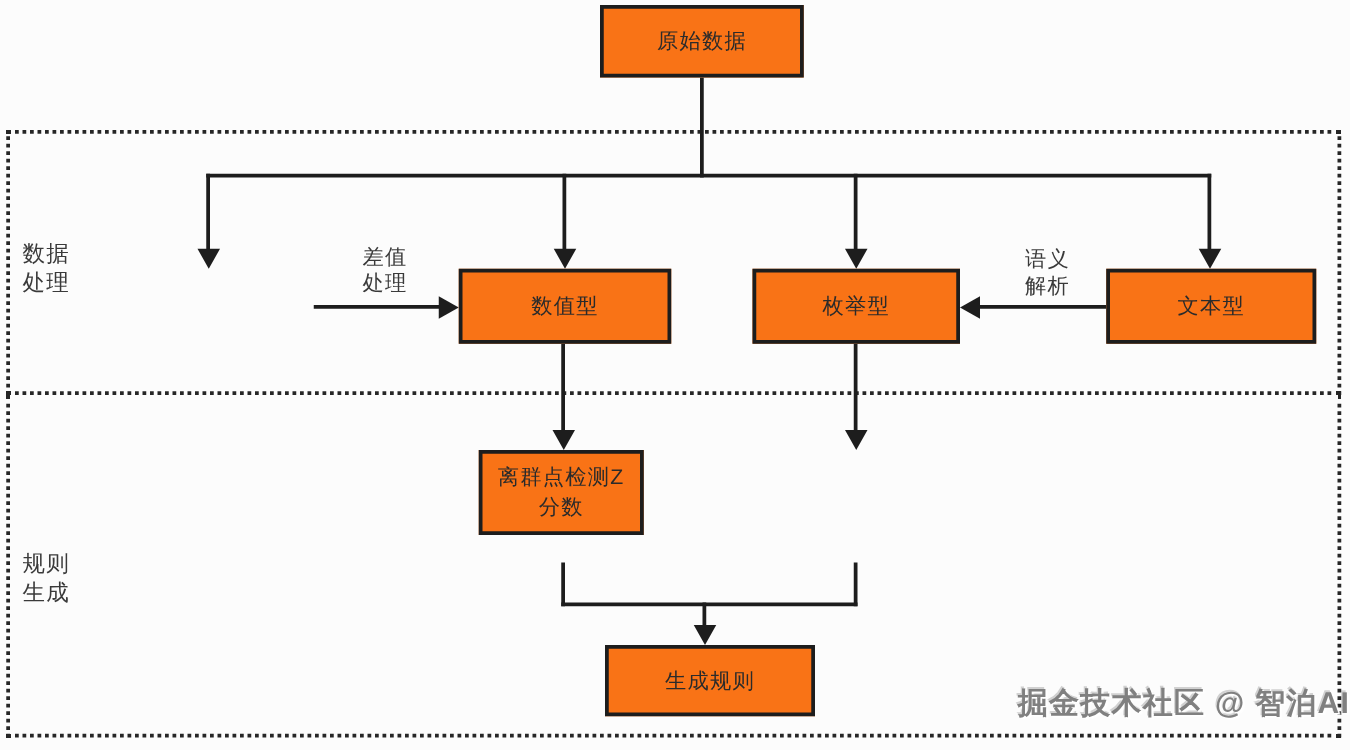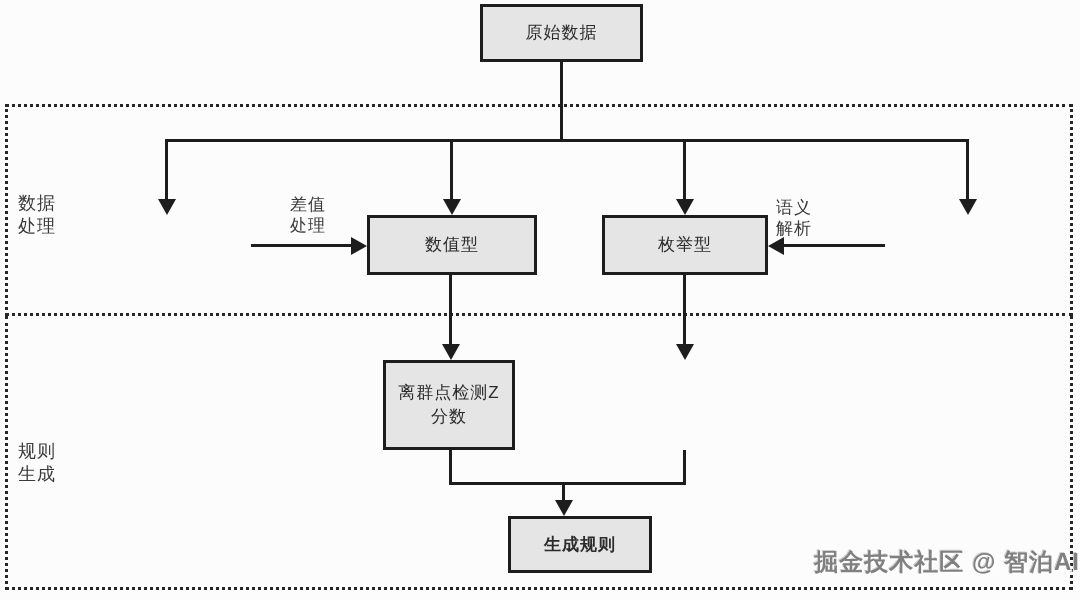--- a/index.html
+++ b/index.html
@@ -31,21 +31,21 @@
     position: absolute;
     font-size: 18px;
     line-height: 23px;
     color: #3a3a3a;
     white-space: pre-line;
     letter-spacing: 1px;
   }
   .node {
     position: absolute;
     border: 3px solid var(--line);
-    background: #e5e5e5;
+    background: #f97316;
     display: flex;
     align-items: center;
     justify-content: center;
     text-align: center;
     font-size: 17px;
     line-height: 24px;
     color: var(--node-text);
     white-space: pre-line;
     letter-spacing: 1px;
   }
@@ -112,26 +112,26 @@
   <div class="arr arr-d" style="left:443px; top:199px;"></div>
 
   <div class="line" style="left:683px; top:139px; width:3px; height:62px;"></div>
   <div class="arr arr-d" style="left:676px; top:199px;"></div>
 
   <div class="line" style="left:966px; top:139px; width:3px; height:62px;"></div>
   <div class="arr arr-d" style="left:959px; top:199px;"></div>
 
   <div class="line" style="left:251px; top:244px; width:101px; height:3px;"></div>
   <div class="arr arr-r" style="left:351px; top:237px;"></div>
-  <div class="edge-label" style="left:278px; top:195px; width:60px;font-family:Liberation Mono, monospace;">差值
+  <div class="edge-label" style="left:278px; top:195px; width:60px;">差值
 处理</div>
 
   <div class="line" style="left:783px; top:244px; width:102px; height:3px;"></div>
   <div class="arr arr-l" style="left:768px; top:237px;"></div>
-  <div class="edge-label" style="left:764px; top:197px; width:60px;">语义
+  <div class="edge-label" style="left:808px; top:197px; width:60px;">语义
 解析</div>
 
   <div class="line" style="left:449px; top:275px; width:3px; height:70px;"></div>
   <div class="arr arr-d" style="left:442px; top:344px;"></div>
 
   <div class="line" style="left:683px; top:275px; width:3px; height:70px;"></div>
   <div class="arr arr-d" style="left:676px; top:344px;"></div>
 
   <div class="line" style="left:449px; top:450px; width:3px; height:35px;"></div>
   <div class="line" style="left:683px; top:450px; width:3px; height:35px;"></div>
@@ -145,26 +145,29 @@
 
 
   <div class="node" style="left:602px; top:215px; width:166px; height:60px;">
     <span>枚举型</span>
   </div>
 
   <div class="node" style="left:367px; top:215px; width:170px; height:60px;">
     <span>数值型</span>
   </div>
 
+  <div class="node" style="left:885px; top:215px; width:168px; height:60px;">
+    <span>文本型</span>
+  </div>
 
-  <div class="node" style="left:383px; top:360px; width:132px; height:90px;">
+  <div class="node" style="left:383px; top:360px; width:132px; height:68px;">
     <span>离群点检测Z
 分数</span>
   </div>
 
 
-  <div class="node" style="left:508px; top:516px; width:144px; height:57px;font-weight:bold;">
+  <div class="node" style="left:484px; top:516px; width:168px; height:57px;">
     <span>生成规则</span>
   </div>
 
   <div class="watermark">掘金技术社区 @ 智泊AI</div>
 
 </div>
 
 </body></html>

